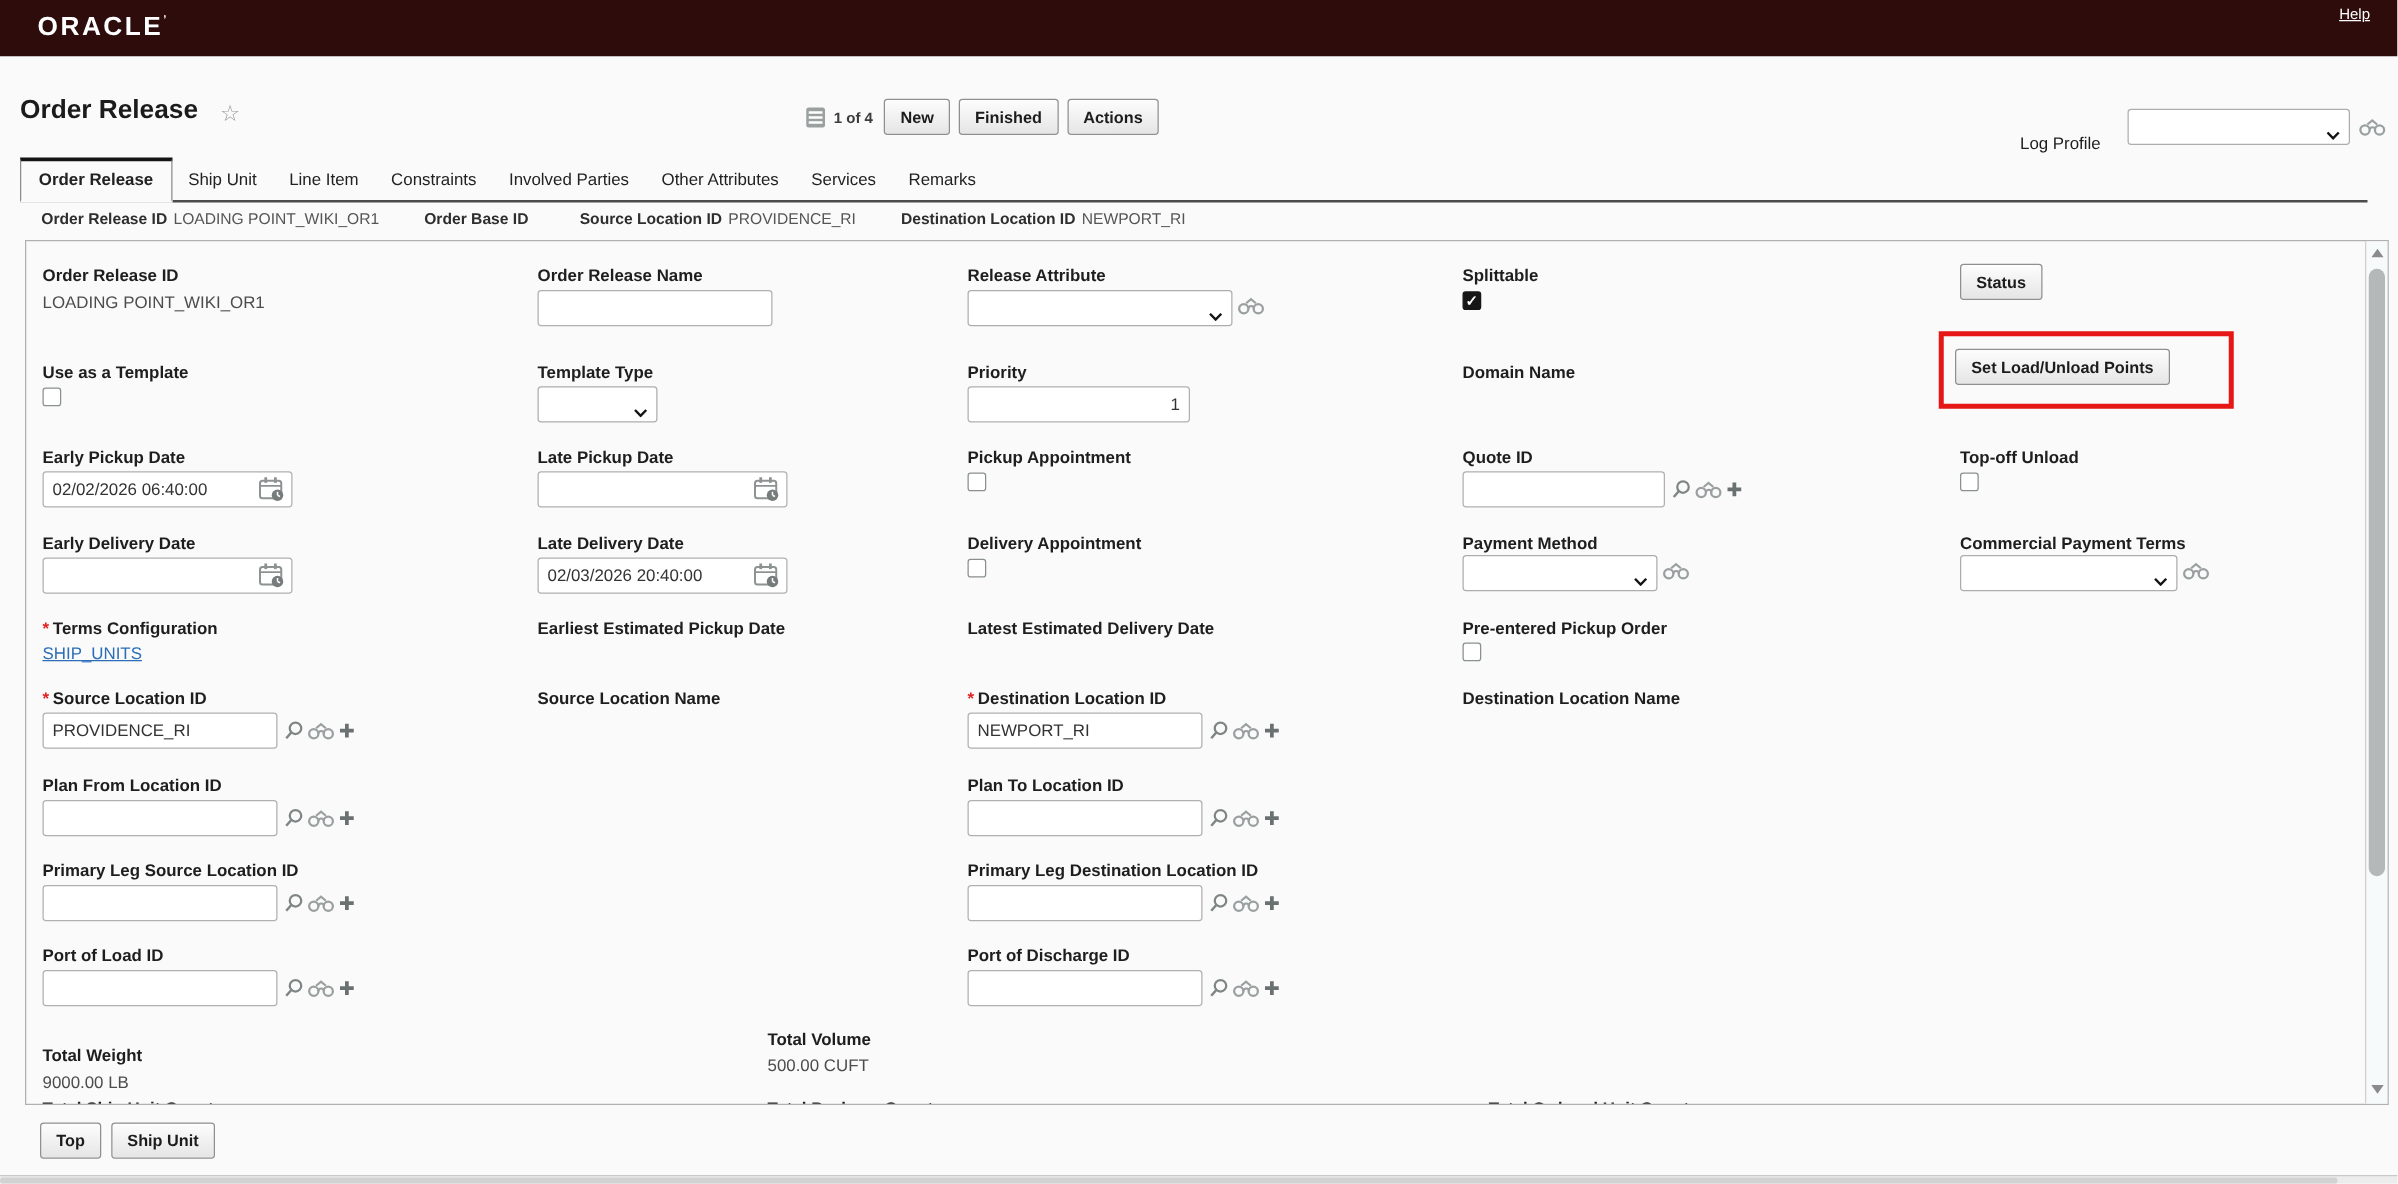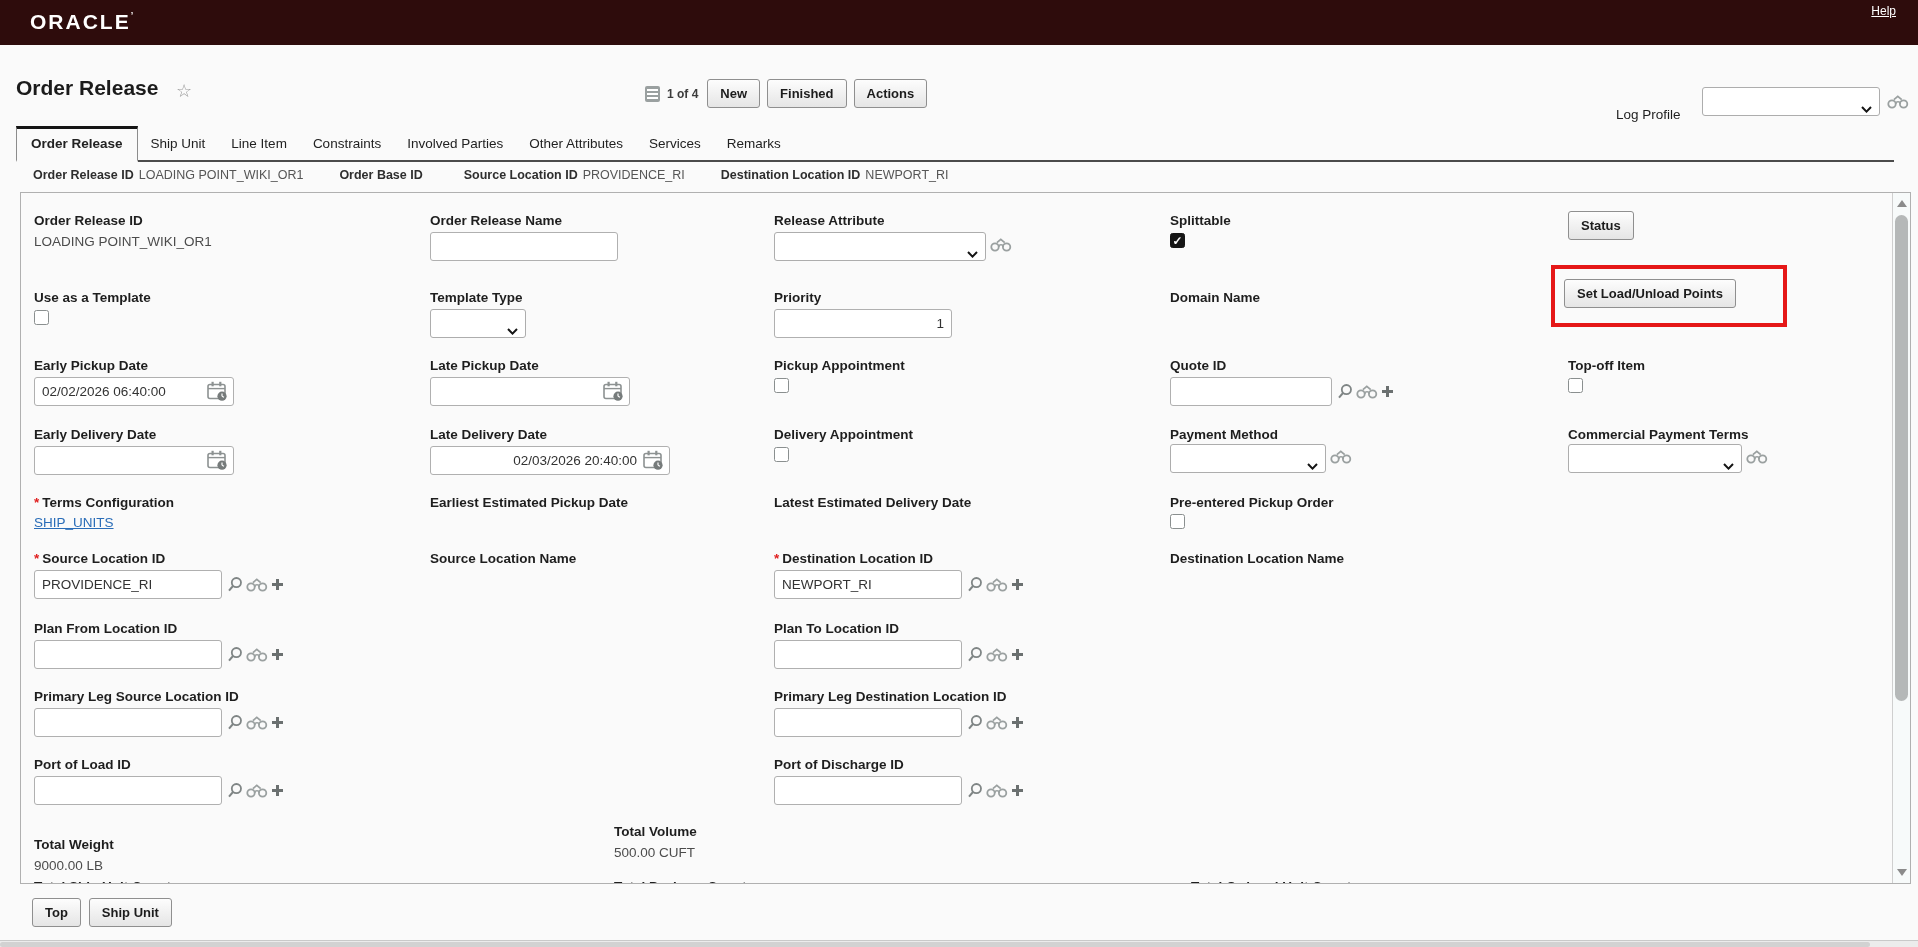--- a/index.html
+++ b/index.html
@@ -248,42 +248,42 @@
           </span>
           <span>
             <svg width="13" height="13" viewBox="0 0 13 13">
               <path d="M5 1 h3 v4 h4 v3 h-4 v4 h-3 v-4 H1 v-3 h4 z" fill="#6b7070"></path>
             </svg>
           </span>
         </span>
     </div>
   </div>
   <div class="field" style="left:1547px;top:165px">
-    <div class="lbl">Top-off Item</div>
+    <div class="lbl">Top-off Unload</div>
     <div class="cb" style="margin-top:5px"></div>
   </div>
 
   <div class="field" style="left:13px;top:234px">
     <div class="lbl">Early Delivery Date</div>
     <div class="ctl" style="top:19px">
         <span class="datewrap"><input class="txt" style="width: 200px;" value=""><span class="cal"><svg width="23" height="21" viewBox="0 0 23 21">
               <rect x="2" y="3.5" width="17" height="14" rx="2" fill="#fff" stroke="#8d9292" stroke-width="1.6"></rect>
               <rect x="5.5" y="0.8" width="2.2" height="4.5" fill="#8d9292"></rect>
               <rect x="13.2" y="0.8" width="2.2" height="4.5" fill="#8d9292"></rect>
               <line x1="2" y1="7.6" x2="19" y2="7.6" stroke="#8d9292" stroke-width="1.4"></line>
               <circle cx="16" cy="15.2" r="4.6" fill="#767b7b"></circle>
               <line x1="16" y1="15.2" x2="16" y2="12.4" stroke="#fff" stroke-width="1.2"></line>
               <line x1="16" y1="15.2" x2="18" y2="16.2" stroke="#fff" stroke-width="1.2"></line>
             </svg></span></span>
       </div>
   </div>
   <div class="field" style="left:409px;top:234px">
     <div class="lbl">Late Delivery Date</div>
     <div class="ctl" style="top:19px">
-        <span class="datewrap"><input class="txt" style="width: 240px; text-align: right;" value="02/03/2026 20:40:00"><span class="cal"><svg width="23" height="21" viewBox="0 0 23 21">
+        <span class="datewrap"><input class="txt" style="width: 200px;" value="02/03/2026 20:40:00"><span class="cal"><svg width="23" height="21" viewBox="0 0 23 21">
               <rect x="2" y="3.5" width="17" height="14" rx="2" fill="#fff" stroke="#8d9292" stroke-width="1.6"></rect>
               <rect x="5.5" y="0.8" width="2.2" height="4.5" fill="#8d9292"></rect>
               <rect x="13.2" y="0.8" width="2.2" height="4.5" fill="#8d9292"></rect>
               <line x1="2" y1="7.6" x2="19" y2="7.6" stroke="#8d9292" stroke-width="1.4"></line>
               <circle cx="16" cy="15.2" r="4.6" fill="#767b7b"></circle>
               <line x1="16" y1="15.2" x2="16" y2="12.4" stroke="#fff" stroke-width="1.2"></line>
               <line x1="16" y1="15.2" x2="18" y2="16.2" stroke="#fff" stroke-width="1.2"></line>
             </svg></span></span>
       </div>
   </div>

